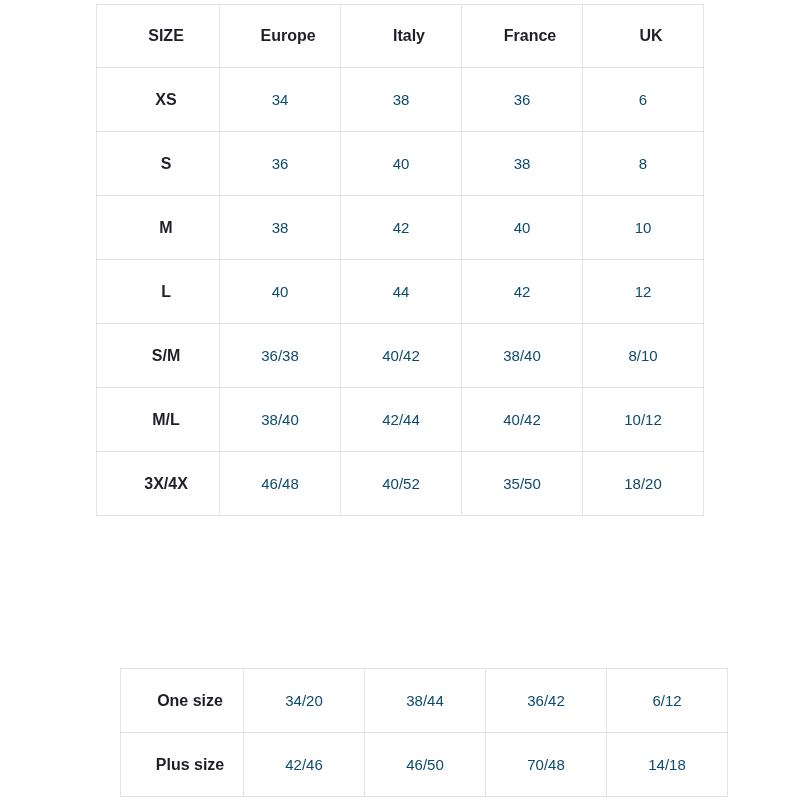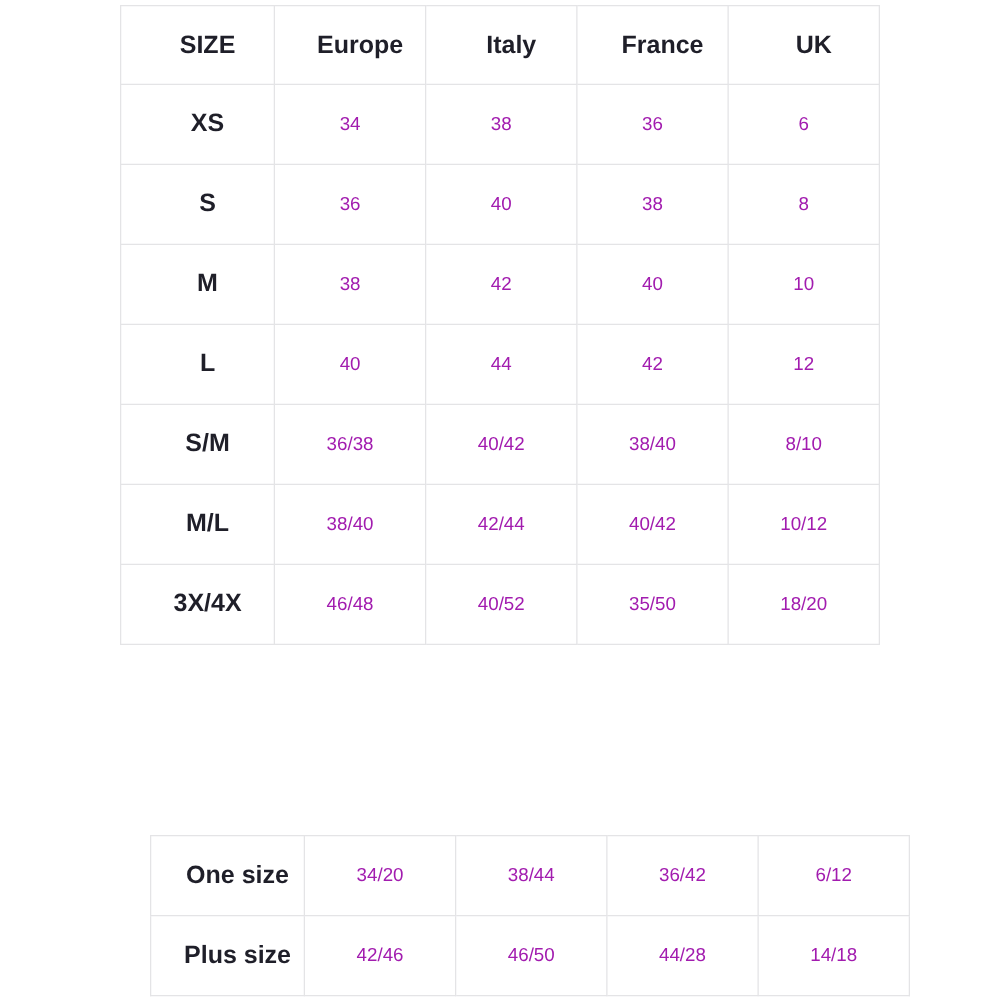--- a/index.html
+++ b/index.html
@@ -27,34 +27,34 @@
   table.size-table {
     border-collapse: collapse;
     width: 608px;
     table-layout: fixed;
   }
   table.size-table td,
   table.size-table th {
     border: 1px solid #e4e4e6;
     text-align: center;
     vertical-align: middle;
-    color: #a21caf;
+    color: #0c4a6e;
     font-size: 15px;
     font-weight: 400;
     padding: 0;
     height: 63px;
   }
   
   col.c-label { width: 118px; }
   col.c-rest  { width: 116px; }
 
   table.size-table th,
   table.size-table td.label {
     font-weight: bold;
-    font-size: 20px;
+    font-size: 16px;
     color: #1f1f29;
     padding-left: 16px;
   }
   table.size-table th { height: 62px; }
 
   .secondary table.size-table td { height: 63px; }
 </style>
 </head>
 <body>
 
@@ -146,20 +146,20 @@
           <td class="label">One size</td>
           <td>34/20</td>
           <td>38/44</td>
           <td>36/42</td>
           <td>6/12</td>
         </tr>
         <tr>
           <td class="label">Plus size</td>
           <td>42/46</td>
           <td>46/50</td>
-          <td>44/28</td>
+          <td>70/48</td>
           <td>14/18</td>
         </tr>
       </tbody>
     </table>
   </div>
 
 </div>
 
 </body></html>

